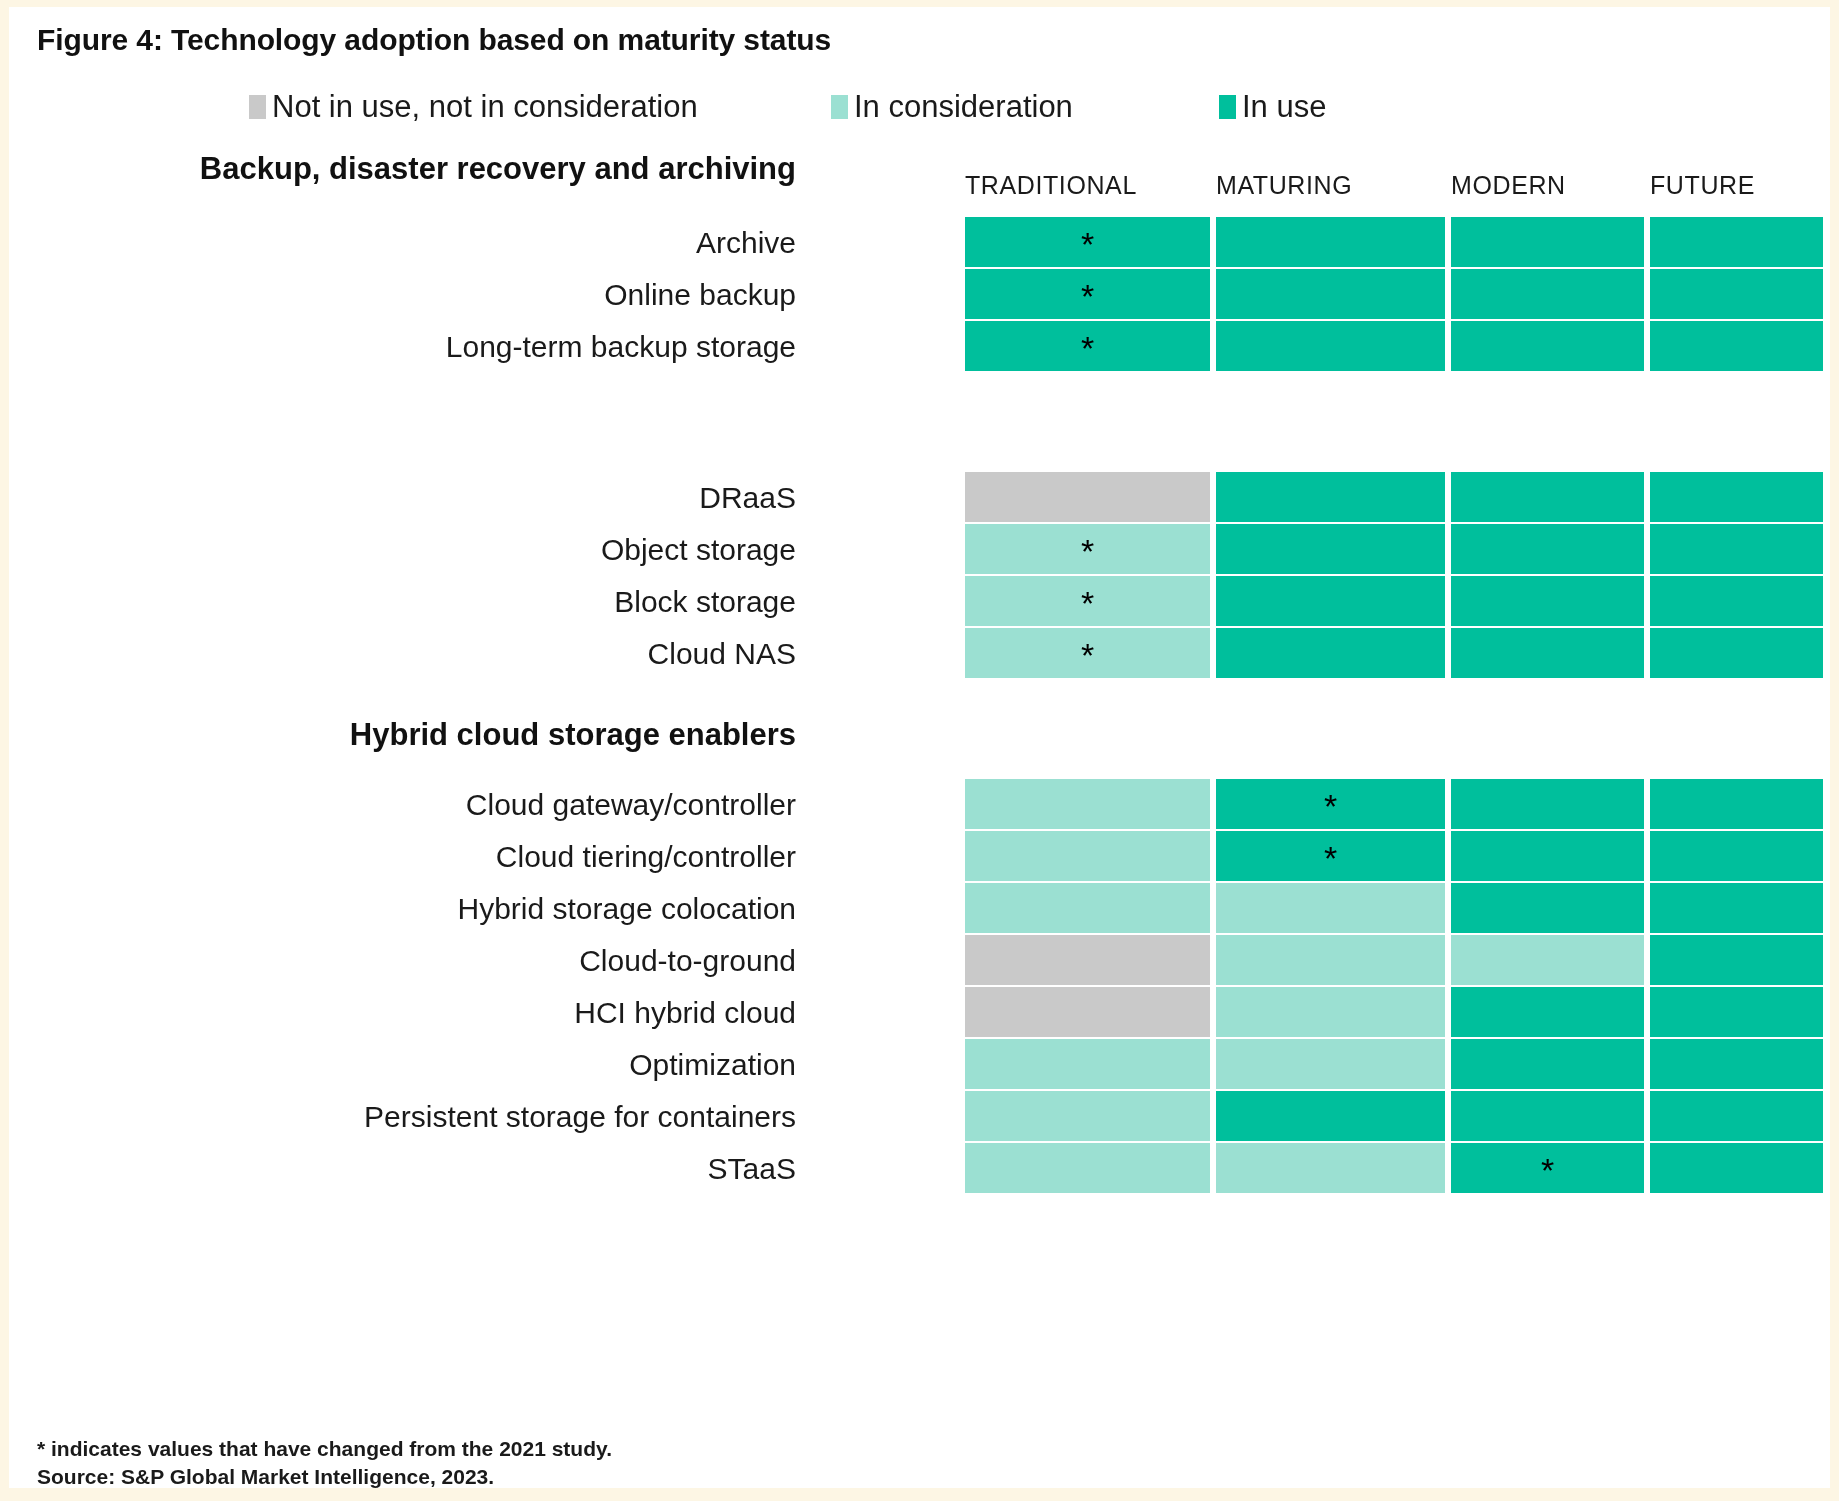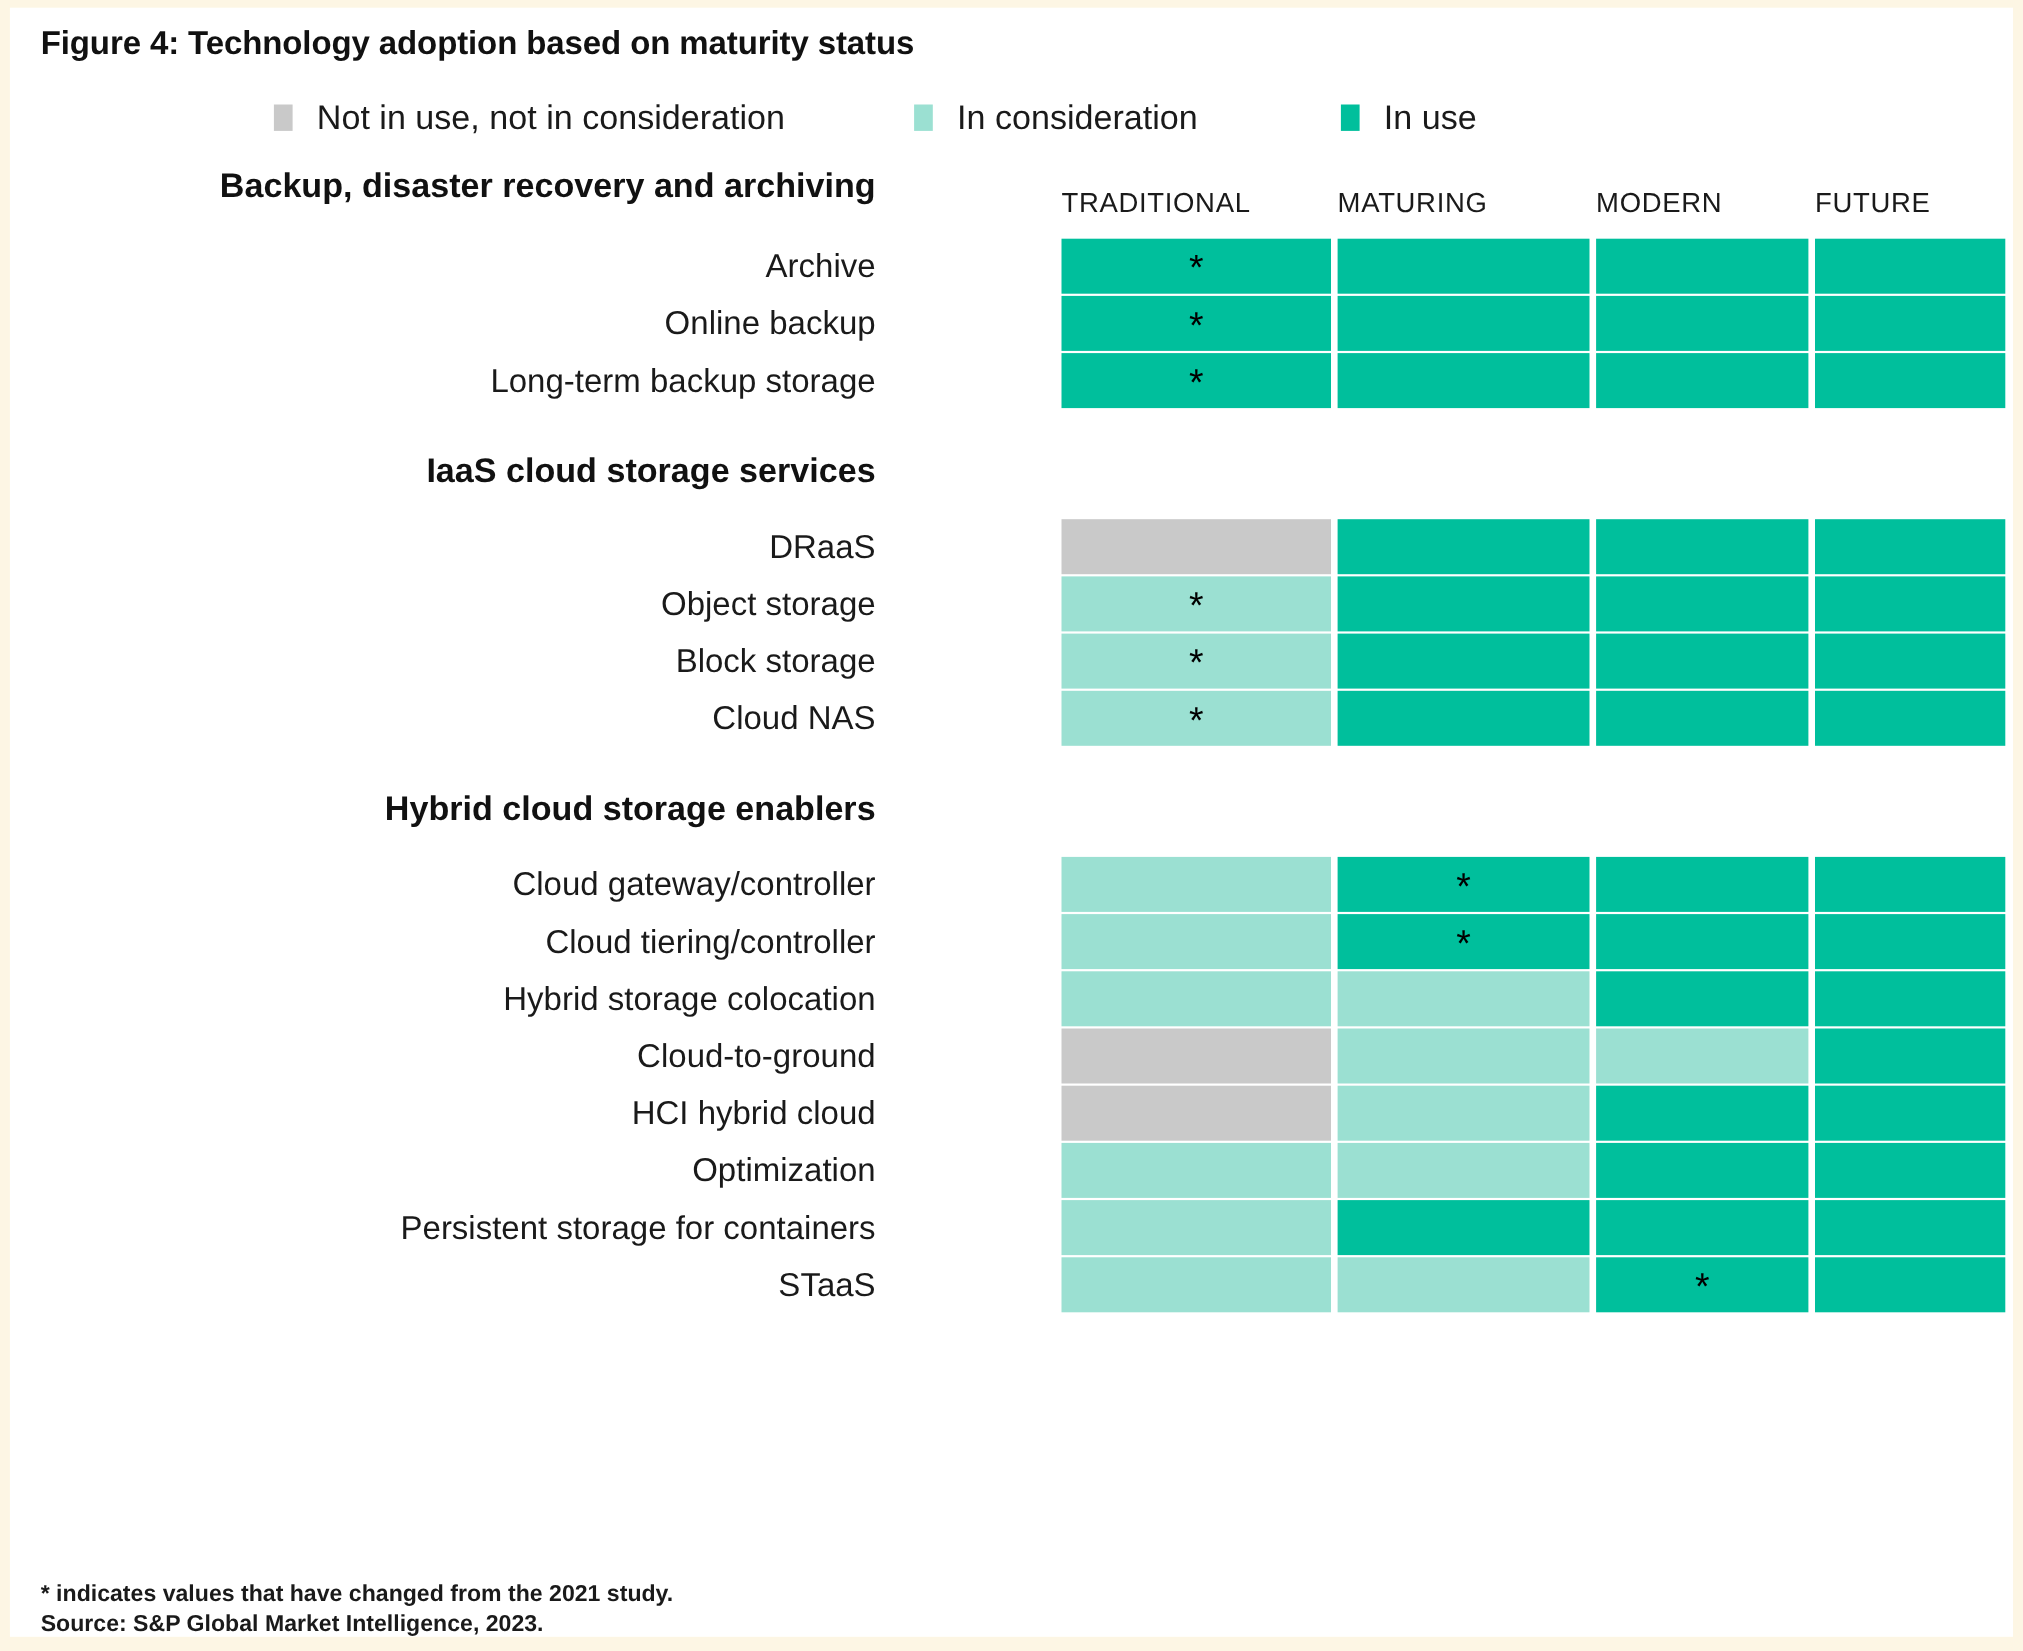--- a/index.html
+++ b/index.html
@@ -58,21 +58,21 @@
     position: absolute;
     left: 240px;
     top: 84px;
     width: 1320px;
     height: 44px;
   }
   .legend-item {
     position: absolute;
     display: flex;
     align-items: center;
-    gap: 22px;
+    gap: 6px;
     white-space: nowrap;
   }
   .legend-item.li0 { left: 0px;   top: 0px; }
   .legend-item.li1 { left: 582px; top: 0px; }
   .legend-item.li2 { left: 970px; top: 0px; }
   .legend-swatch {
     width: 17px;
     height: 24px;
     flex: none;
   }
@@ -188,21 +188,20 @@
         <div class="cell" style="left: 1207px; width: 229px; top: 262px; height: 50px; background: rgb(0, 191, 156);"></div>
         <div class="cell" style="left: 1442px; width: 193px; top: 262px; height: 50px; background: rgb(0, 191, 156);"></div>
         <div class="cell" style="left: 1641px; width: 173px; top: 262px; height: 50px; background: rgb(0, 191, 156);"></div>
         <div class="row-label" style="top: 325px;">Long-term backup storage</div>
         <div class="cell" style="left: 956px; width: 245px; top: 314px; height: 50px; background: rgb(0, 191, 156);">
           <span class="star">*</span>
         </div>
         <div class="cell" style="left: 1207px; width: 229px; top: 314px; height: 50px; background: rgb(0, 191, 156);"></div>
         <div class="cell" style="left: 1442px; width: 193px; top: 314px; height: 50px; background: rgb(0, 191, 156);"></div>
         <div class="cell" style="left: 1641px; width: 173px; top: 314px; height: 50px; background: rgb(0, 191, 156);"></div>
-        <div class="section-title" style="top: 403px;">IaaS cloud storage services</div>
         <div class="row-label" style="top: 476px;">DRaaS</div>
         <div class="cell" style="left: 956px; width: 245px; top: 465px; height: 50px; background: rgb(201, 201, 201);"></div>
         <div class="cell" style="left: 1207px; width: 229px; top: 465px; height: 50px; background: rgb(0, 191, 156);"></div>
         <div class="cell" style="left: 1442px; width: 193px; top: 465px; height: 50px; background: rgb(0, 191, 156);"></div>
         <div class="cell" style="left: 1641px; width: 173px; top: 465px; height: 50px; background: rgb(0, 191, 156);"></div>
         <div class="row-label" style="top: 528px;">Object storage</div>
         <div class="cell" style="left: 956px; width: 245px; top: 517px; height: 50px; background: rgb(155, 224, 210);">
           <span class="star">*</span>
         </div>
         <div class="cell" style="left: 1207px; width: 229px; top: 517px; height: 50px; background: rgb(0, 191, 156);"></div>

